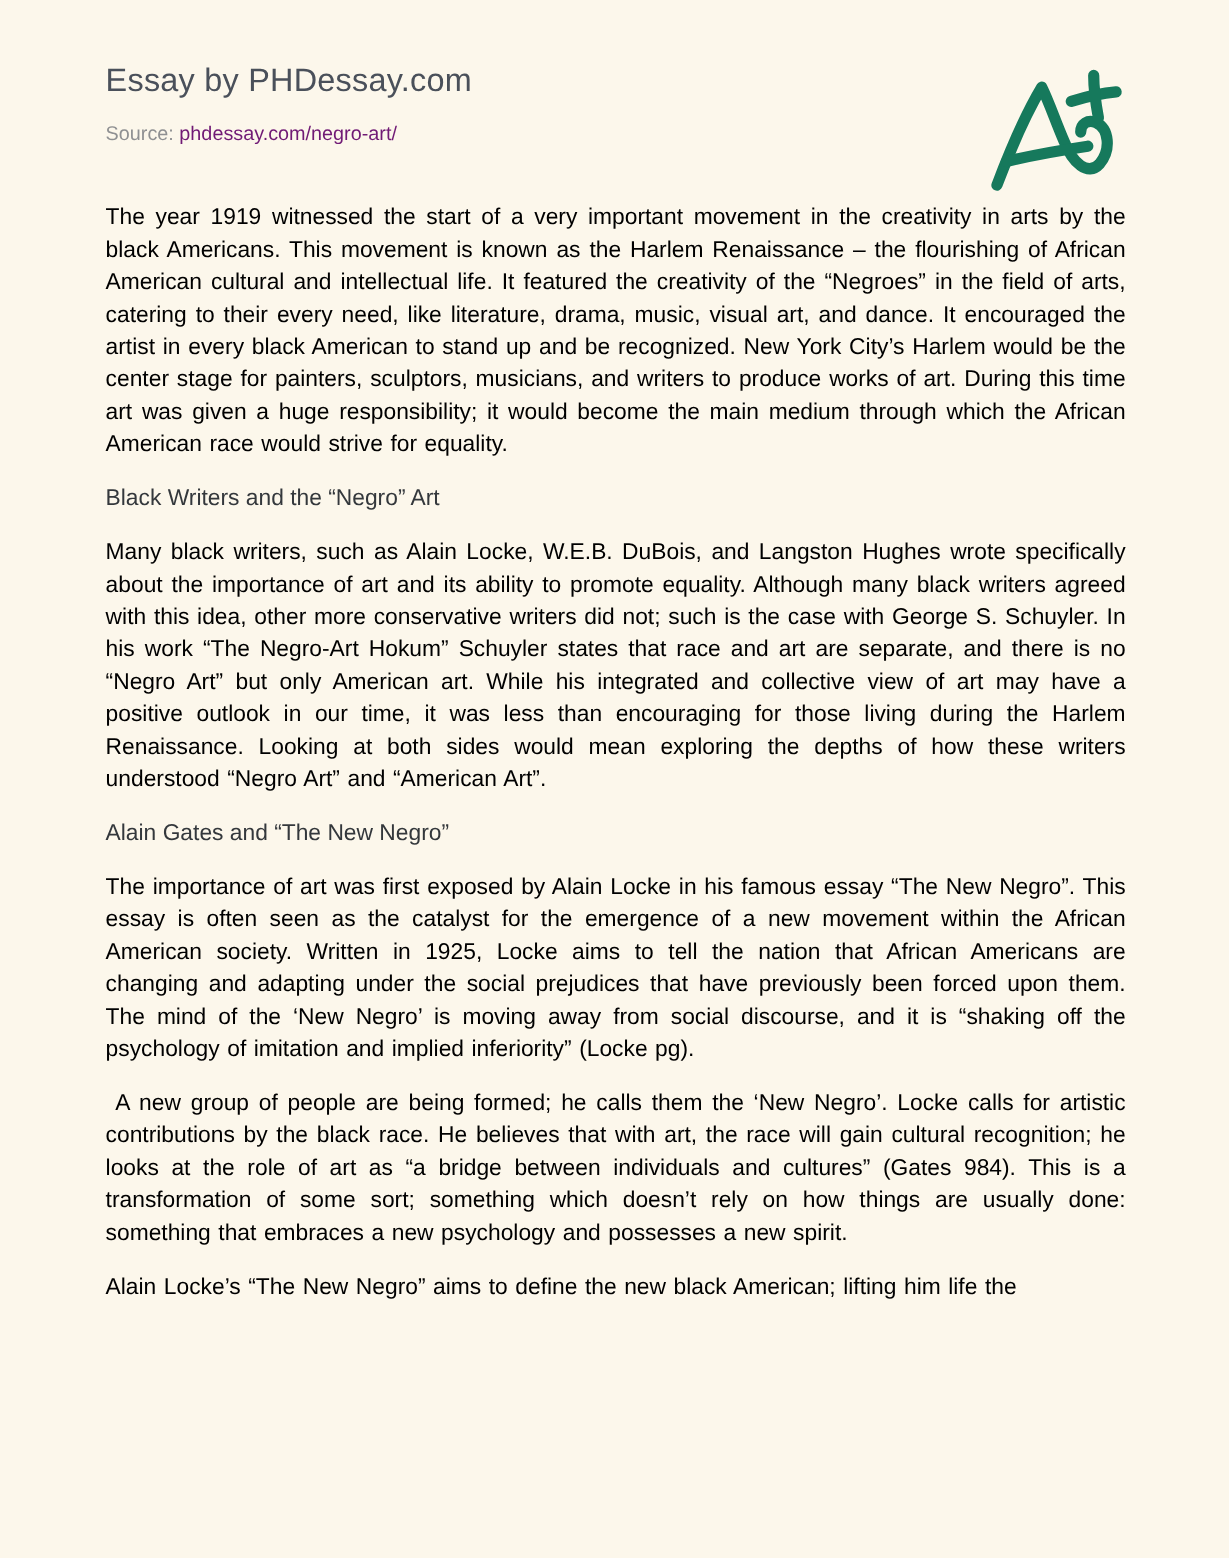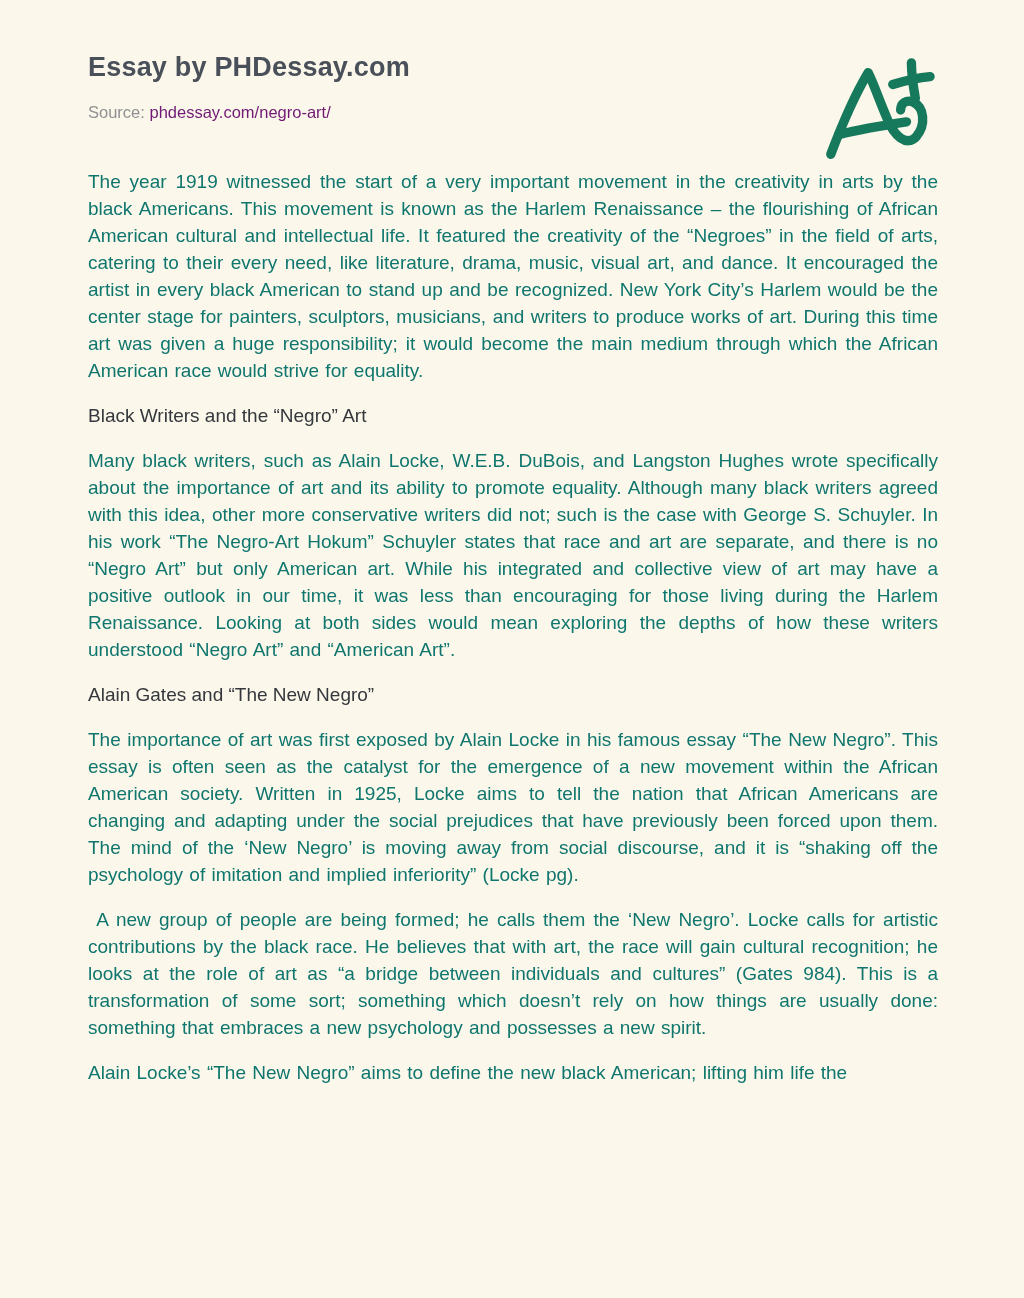--- a/index.html
+++ b/index.html
@@ -12,21 +12,21 @@
     width: 1024px;
     height: 1298px;
     background: #fcf7eb;
     overflow: hidden;
     font-family: "Liberation Sans", sans-serif;
     box-sizing: border-box;
     padding: 52px 86px 0 88px;
   }
   .doc-header-title {
     font-size: 27px;
-    font-weight: 700;
+    font-weight: 400;
     color: #4a505a;
     letter-spacing: 0.2px;
     margin: 0 0 20px 0;
   }
   .source-line {
     font-size: 16.5px;
     color: #8f9092;
     margin: 0;
   }
   .source-link {
@@ -47,21 +47,21 @@
     color: #131313;
     margin: 66px 0 0 0;
     letter-spacing: 0.2px;
   }
   .essay-body {
     margin-top: 46px;
   }
   .essay-body p {
     font-size: 19px;
     line-height: 27px;
-    color: #0f766e;
+    color: #000000;
     text-align: justify;
     margin: 0 0 18px 0;
     word-spacing: 1px;
   }
   .essay-body h3 {
     font-size: 19px;
     line-height: 27px;
     font-weight: 400;
     color: #34383c;
     margin: 0 0 18px 0;

